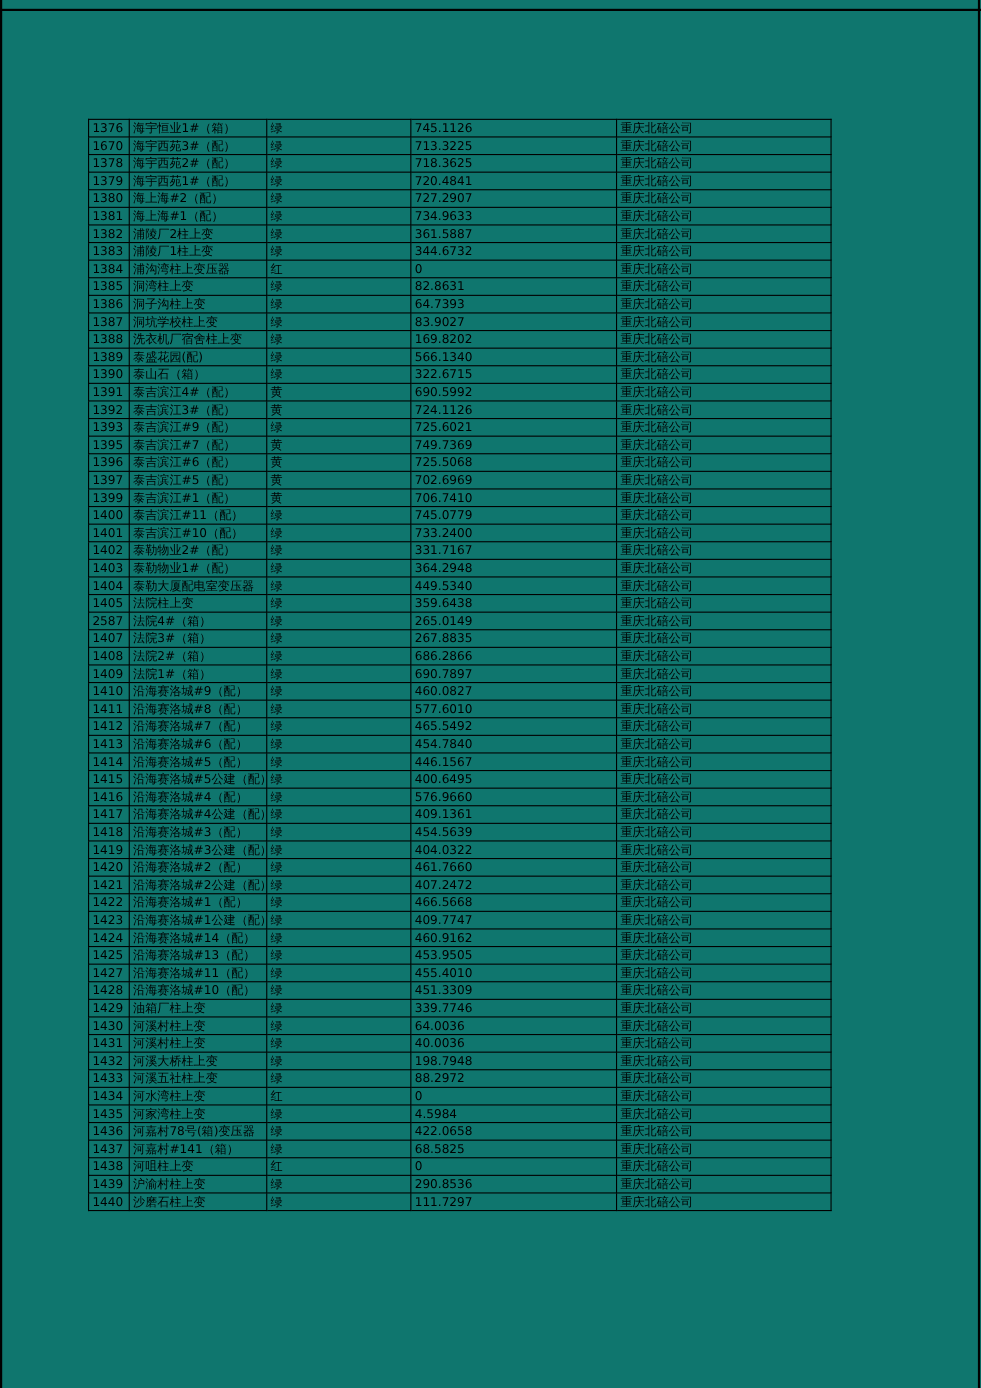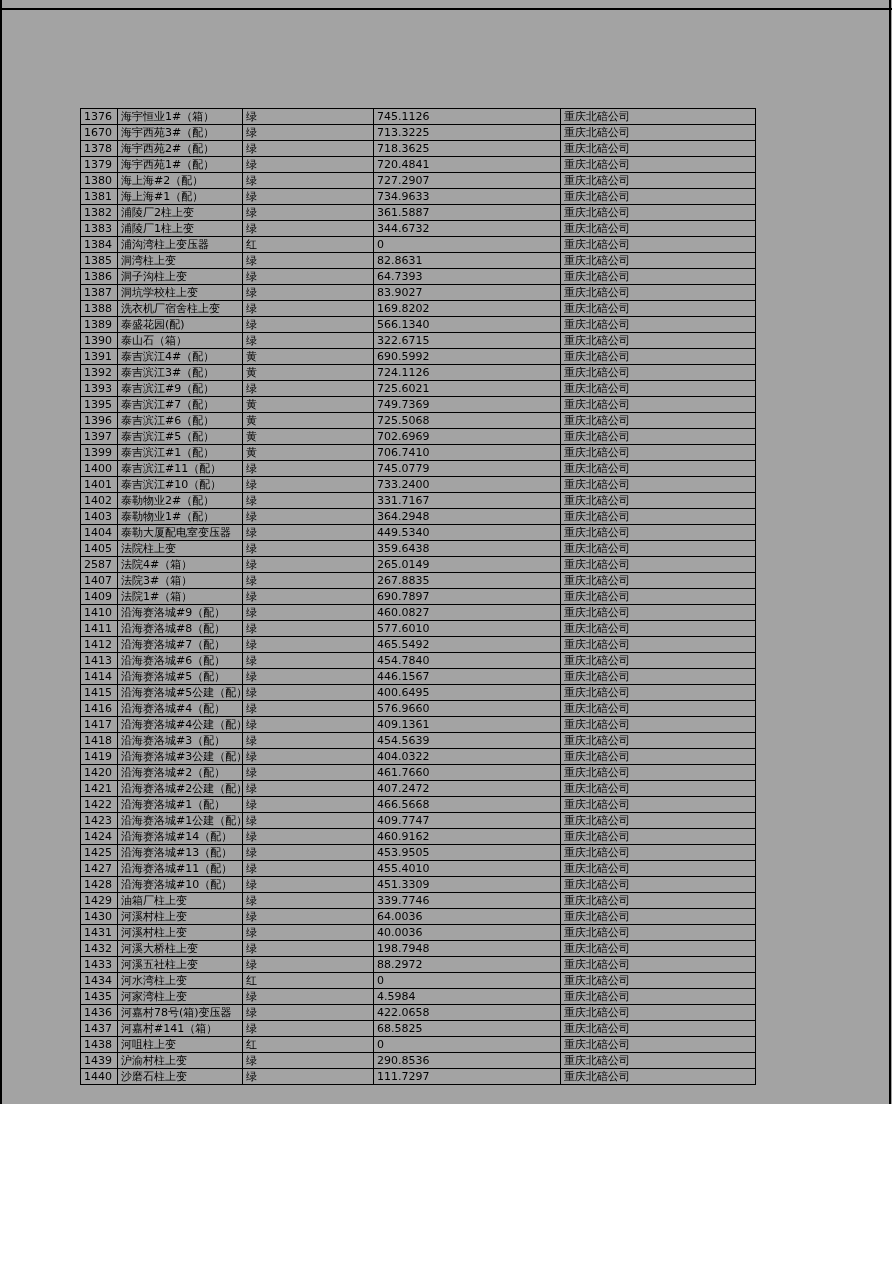--- a/index.html
+++ b/index.html
@@ -6,22 +6,22 @@
     margin: 0;
     padding: 0;
     background: #ffffff;
   }
   body {
     font-family: "DejaVu Sans", sans-serif;
   }
   .page {
     position: relative;
     width: 892px;
-    height: 1104px;
-    background: #a3a3a3;
+    height: 1262px;
+    background: #0f766e;
     overflow: hidden;
   }
   .top-line {
     position: absolute;
     left: 0;
     top: 8px;
     width: 100%;
     height: 2px;
     background: #000000;
   }
@@ -280,20 +280,27 @@
           <td class="col-company">重庆北碚公司</td>
         </tr>
         <tr>
           <td class="col-id">1407</td>
           <td class="col-name">法院3#（箱）</td>
           <td class="col-status">绿</td>
           <td class="col-value">267.8835</td>
           <td class="col-company">重庆北碚公司</td>
         </tr>
         <tr>
+          <td class="col-id">1408</td>
+          <td class="col-name">法院2#（箱）</td>
+          <td class="col-status">绿</td>
+          <td class="col-value">686.2866</td>
+          <td class="col-company">重庆北碚公司</td>
+        </tr>
+        <tr>
           <td class="col-id">1409</td>
           <td class="col-name">法院1#（箱）</td>
           <td class="col-status">绿</td>
           <td class="col-value">690.7897</td>
           <td class="col-company">重庆北碚公司</td>
         </tr>
         <tr>
           <td class="col-id">1410</td>
           <td class="col-name">沿海赛洛城#9（配）</td>
           <td class="col-status">绿</td>

